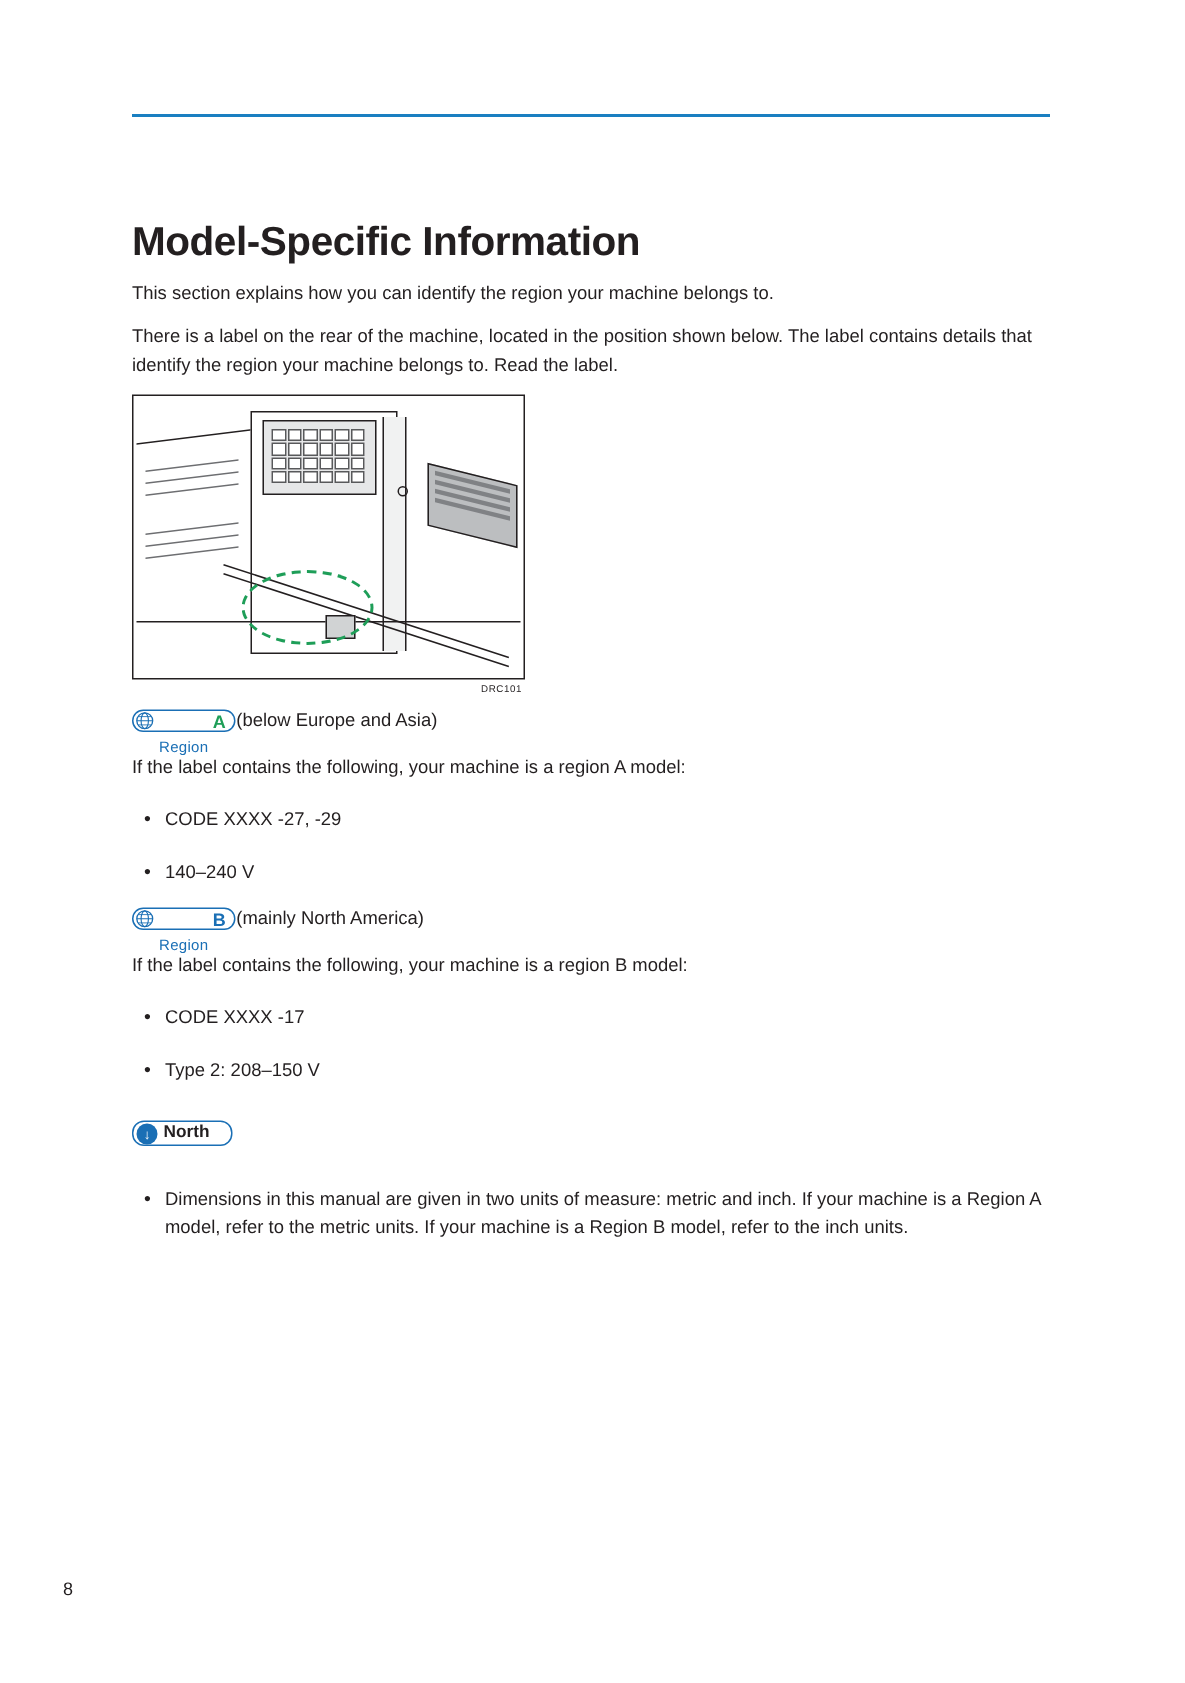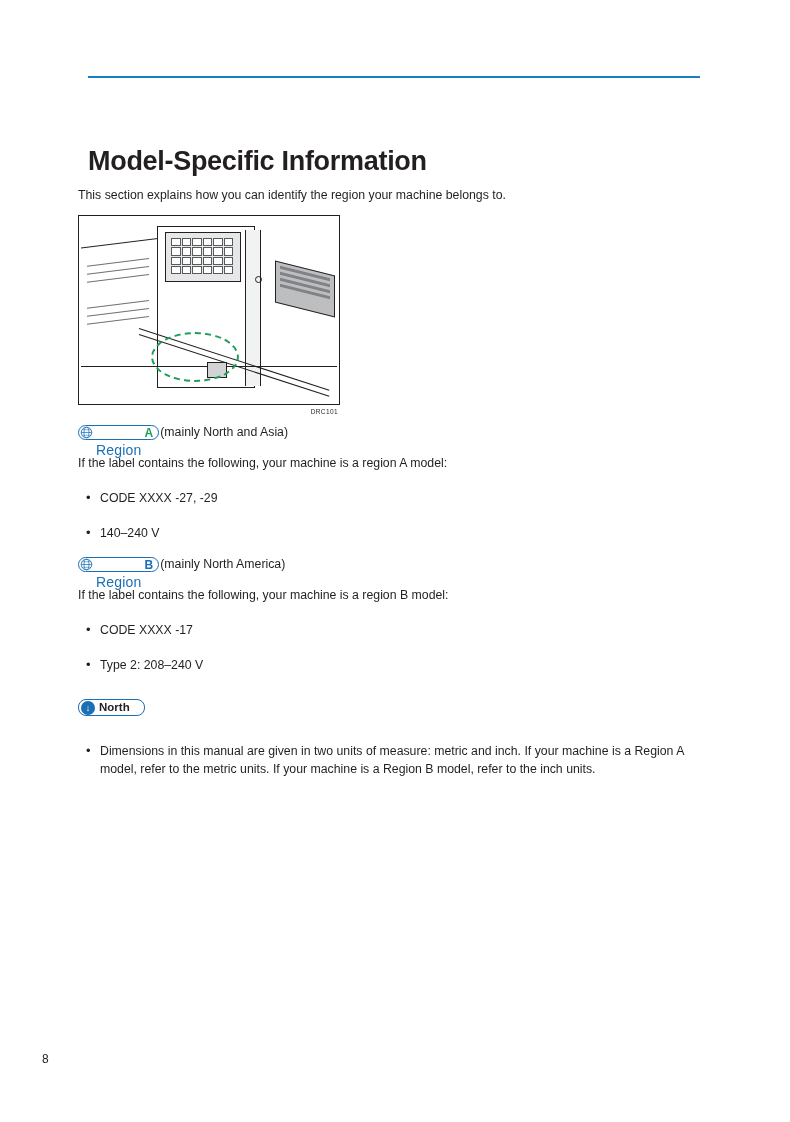--- a/index.html
+++ b/index.html
@@ -31,21 +31,21 @@
     position: absolute;
     left: 88px;
     top: 128px;
     font-size: 27px;
     font-weight: bold;
     letter-spacing: -0.3px;
     color: #231f20;
   }
   .content {
     position: absolute;
-    left: 78px;
+    left: 88px;
     top: 186px;
     width: 614px;
     font-size: 12.3px;
     line-height: 1.55;
     color: #231f20;
   }
   p.para {
     margin: 0 0 10px 0;
   }
   .figure {
@@ -254,21 +254,21 @@
     background: #ffffff;
     margin-right: 1px;
   }
   .globe-icon {
     width: 13px;
     height: 13px;
     margin: 0 3px 0 1px;
     flex: none;
   }
   .region-word {
-    font-size: 14px;
+    font-size: 10px;
     color: #1a6fb5;
     letter-spacing: 0.2px;
     margin-right: 3px;
     margin-top: 36px;
   }
   .region-letter {
     font-size: 12px;
     font-weight: bold;
     line-height: 1;
   }
@@ -315,20 +315,21 @@
 
 <div class="page">
 
   <div class="top-rule"></div>
 
   <h1 class="title">Model-Specific Information</h1>
 
   <div class="content">
 
     <p class="para">This section explains how you can identify the region your machine belongs to.</p>
+    <p class="para">There is a label on the rear of the machine, located in the position shown below. The label contains details that identify the region your machine belongs to. Read the label.</p>
 
     <div class="figure">
       <div class="figure-box">
         <div class="mach-left">
           <div class="vent" style="top:18px"></div>
           <div class="vent" style="top:26px"></div>
           <div class="vent" style="top:34px"></div>
           <div class="vent" style="top:60px"></div>
           <div class="vent" style="top:68px"></div>
           <div class="vent" style="top:76px"></div>
@@ -386,21 +387,21 @@
         <svg class="globe-icon" viewBox="0 0 16 16">
           <circle cx="8" cy="8" r="6.5" fill="none" stroke="#1a6fb5" stroke-width="1.1"></circle>
           <ellipse cx="8" cy="8" rx="3" ry="6.5" fill="none" stroke="#1a6fb5" stroke-width="0.9"></ellipse>
           <line x1="1.5" y1="8" x2="14.5" y2="8" stroke="#1a6fb5" stroke-width="0.9"></line>
           <line x1="2.6" y1="4.6" x2="13.4" y2="4.6" stroke="#1a6fb5" stroke-width="0.7"></line>
           <line x1="2.6" y1="11.4" x2="13.4" y2="11.4" stroke="#1a6fb5" stroke-width="0.7"></line>
         </svg>
         <span class="region-word">Region</span>
         <span class="region-letter a">A</span>
       </span>
-      <span>(mainly North and Asia)</span>
+      <span>(below Europe and Asia)</span>
     </div>
 
     <p class="para">If the label contains the following, your machine is a region A model:</p>
     <ul class="bullets">
       <li>CODE XXXX -27, -29</li>
       <li>140–240 V</li>
     </ul>
 
     <div class="region-line">
       <span class="region-badge">
@@ -413,21 +414,21 @@
         </svg>
         <span class="region-word">Region</span>
         <span class="region-letter b">B</span>
       </span>
       <span>(mainly North America)</span>
     </div>
 
     <p class="para">If the label contains the following, your machine is a region B model:</p>
     <ul class="bullets">
       <li>CODE XXXX -17</li>
-      <li>Type 2: 208–240 V</li>
+      <li>Type 2: 208–150 V</li>
     </ul>
 
     <div class="note-head">
       <span class="note-bubble">↓</span>
       <span class="note-label">North</span>
     </div>
 
     <ul class="bullets">
       <li>Dimensions in this manual are given in two units of measure: metric and inch. If your machine is a Region A model, refer to the metric units. If your machine is a Region B model, refer to the inch units.</li>
     </ul>

